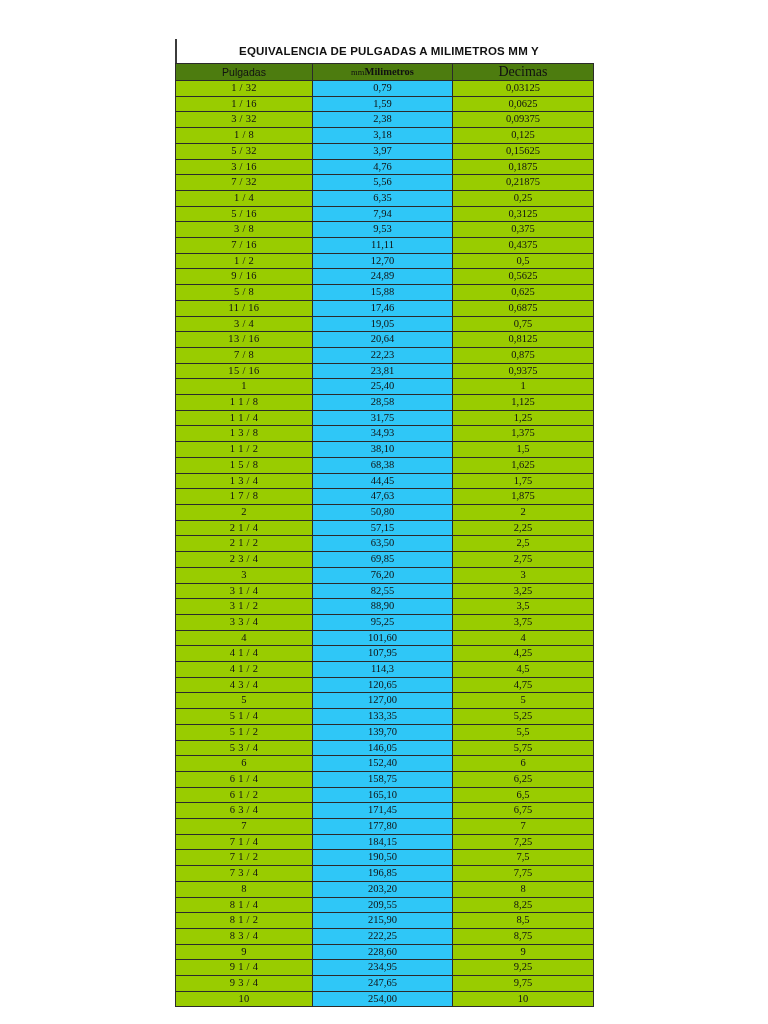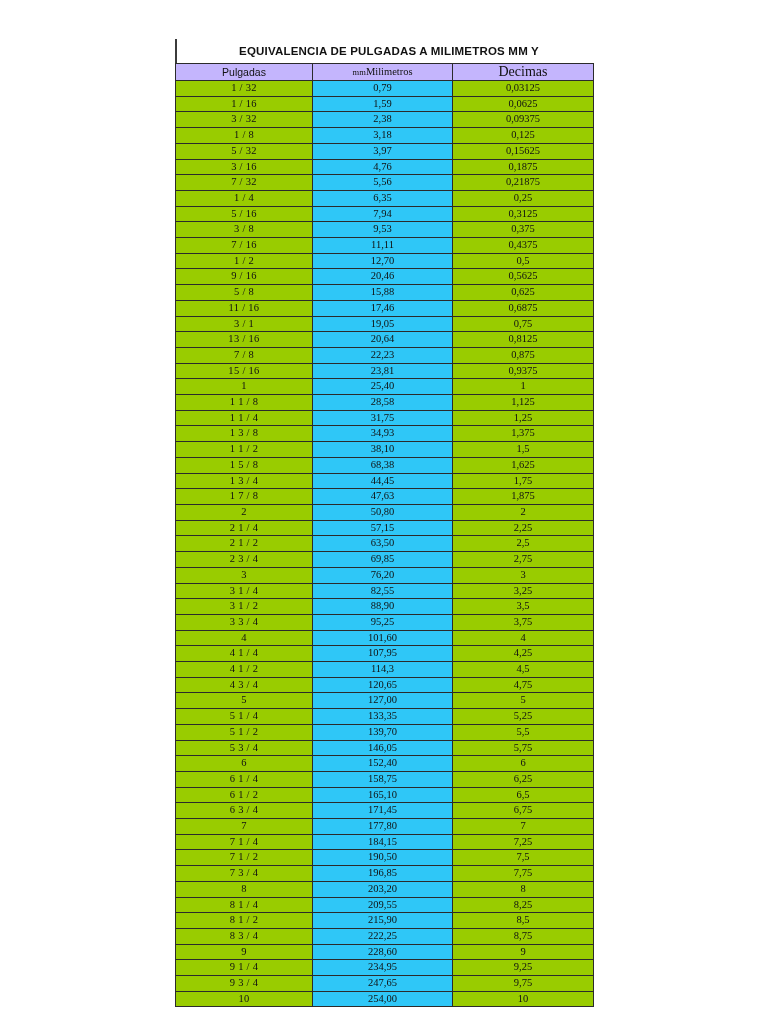--- a/index.html
+++ b/index.html
@@ -72,21 +72,21 @@
     vertical-align: middle;
     padding: 0;
     height: 14.7px;
     line-height: 14.7px;
     overflow: hidden;
     white-space: nowrap;
   }
 
   
   table.conv thead th {
-    background: #c4b5fd;
+    background: #4d7c0f;
     height: 16px;
     line-height: 16px;
     color: #111111;
   }
   th.h-pulgadas {
     font-family: "Liberation Sans", sans-serif;
     font-size: 10.5px;
     font-weight: normal;
   }
   th.h-mm {
@@ -95,21 +95,21 @@
   }
   th.h-mm .mm-small {
     font-family: "Liberation Serif", serif;
     font-size: 8.5px;
     font-weight: normal;
     letter-spacing: 0.1px;
   }
   th.h-mm .mm-bold {
     font-family: "Liberation Serif", serif;
     font-size: 10.5px;
-    font-weight: normal;
+    font-weight: bold;
   }
   th.h-decimas {
     font-family: "Liberation Serif", serif;
     font-size: 14px;
     font-weight: normal;
   }
 
   
   td.c-inches {
     background: #99cc00;
@@ -213,35 +213,35 @@
           <td class="c-mm">11,11</td>
           <td class="c-dec">0,4375</td>
         </tr>
         <tr>
           <td class="c-inches">1 / 2</td>
           <td class="c-mm">12,70</td>
           <td class="c-dec">0,5</td>
         </tr>
         <tr>
           <td class="c-inches">9 / 16</td>
-          <td class="c-mm">20,46</td>
+          <td class="c-mm">24,89</td>
           <td class="c-dec">0,5625</td>
         </tr>
         <tr>
           <td class="c-inches">5 / 8</td>
           <td class="c-mm">15,88</td>
           <td class="c-dec">0,625</td>
         </tr>
         <tr>
           <td class="c-inches">11 / 16</td>
           <td class="c-mm">17,46</td>
           <td class="c-dec">0,6875</td>
         </tr>
         <tr>
-          <td class="c-inches">3 / 1</td>
+          <td class="c-inches">3 / 4</td>
           <td class="c-mm">19,05</td>
           <td class="c-dec">0,75</td>
         </tr>
         <tr>
           <td class="c-inches">13 / 16</td>
           <td class="c-mm">20,64</td>
           <td class="c-dec">0,8125</td>
         </tr>
         <tr>
           <td class="c-inches">7 / 8</td>

